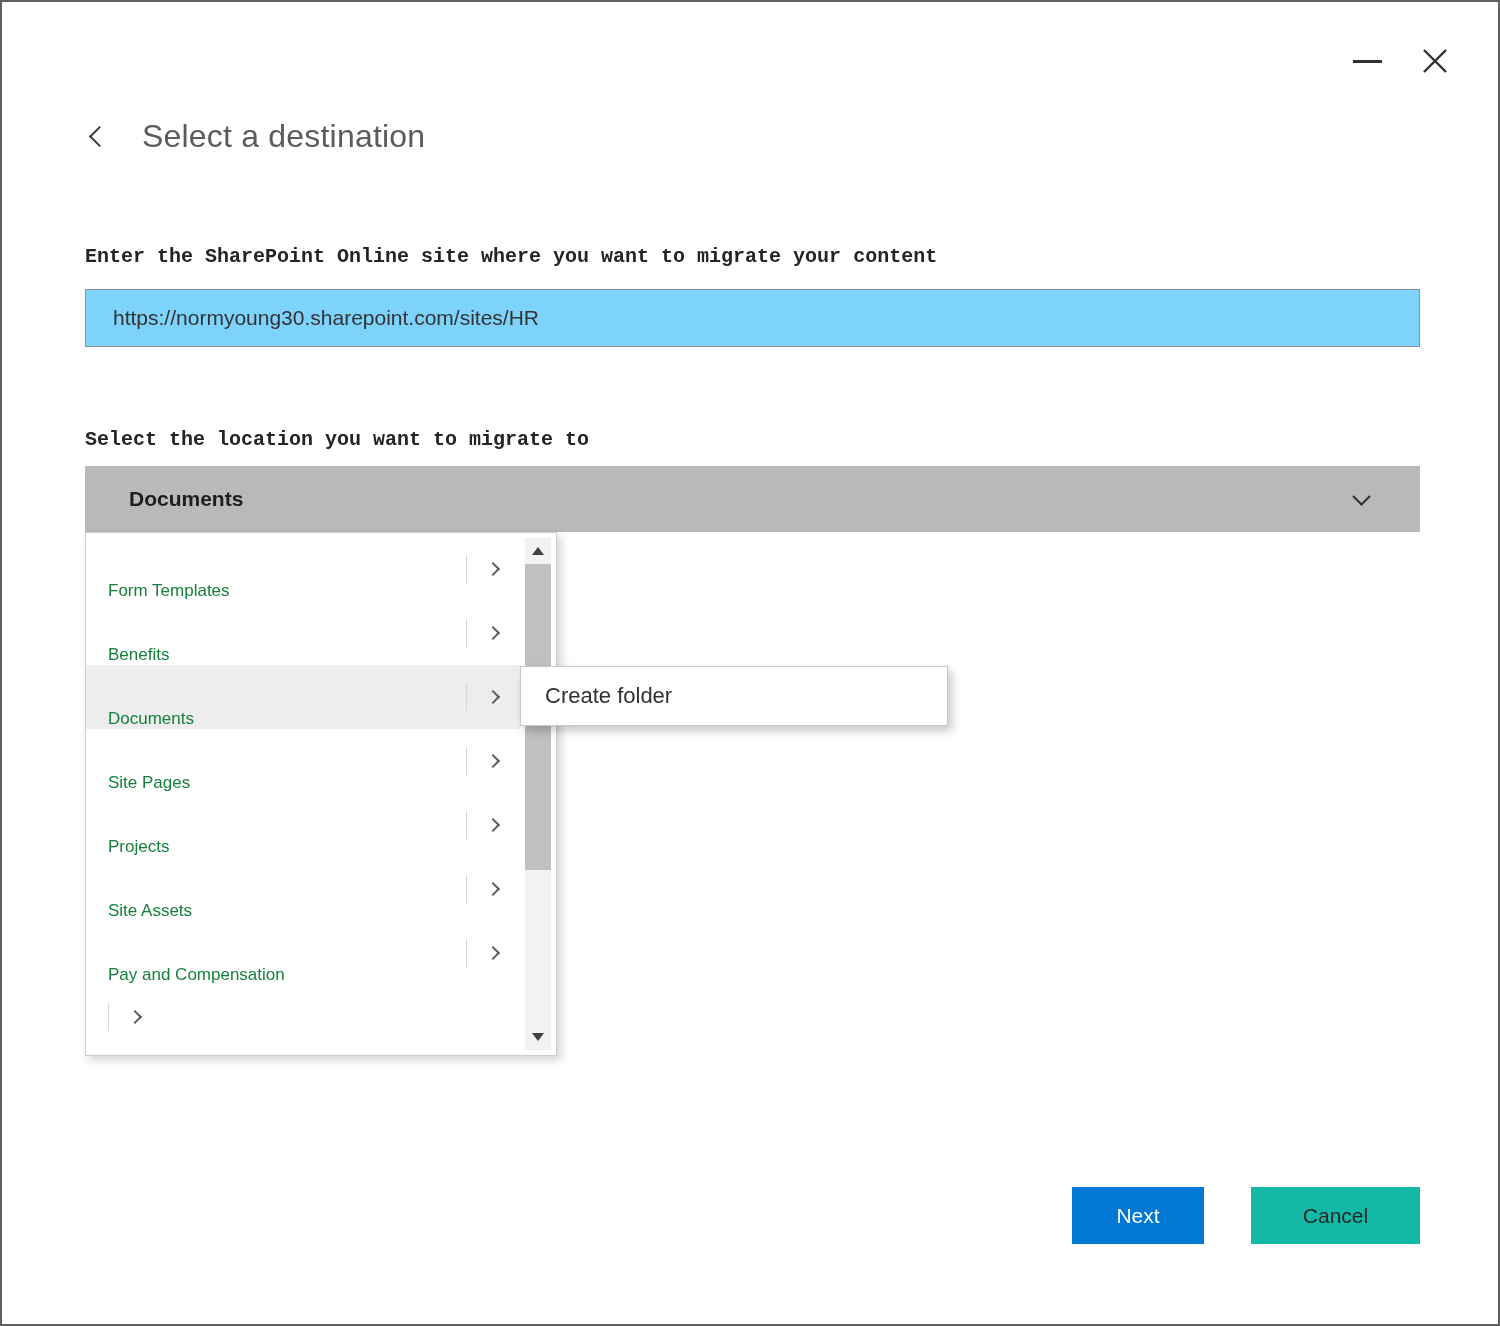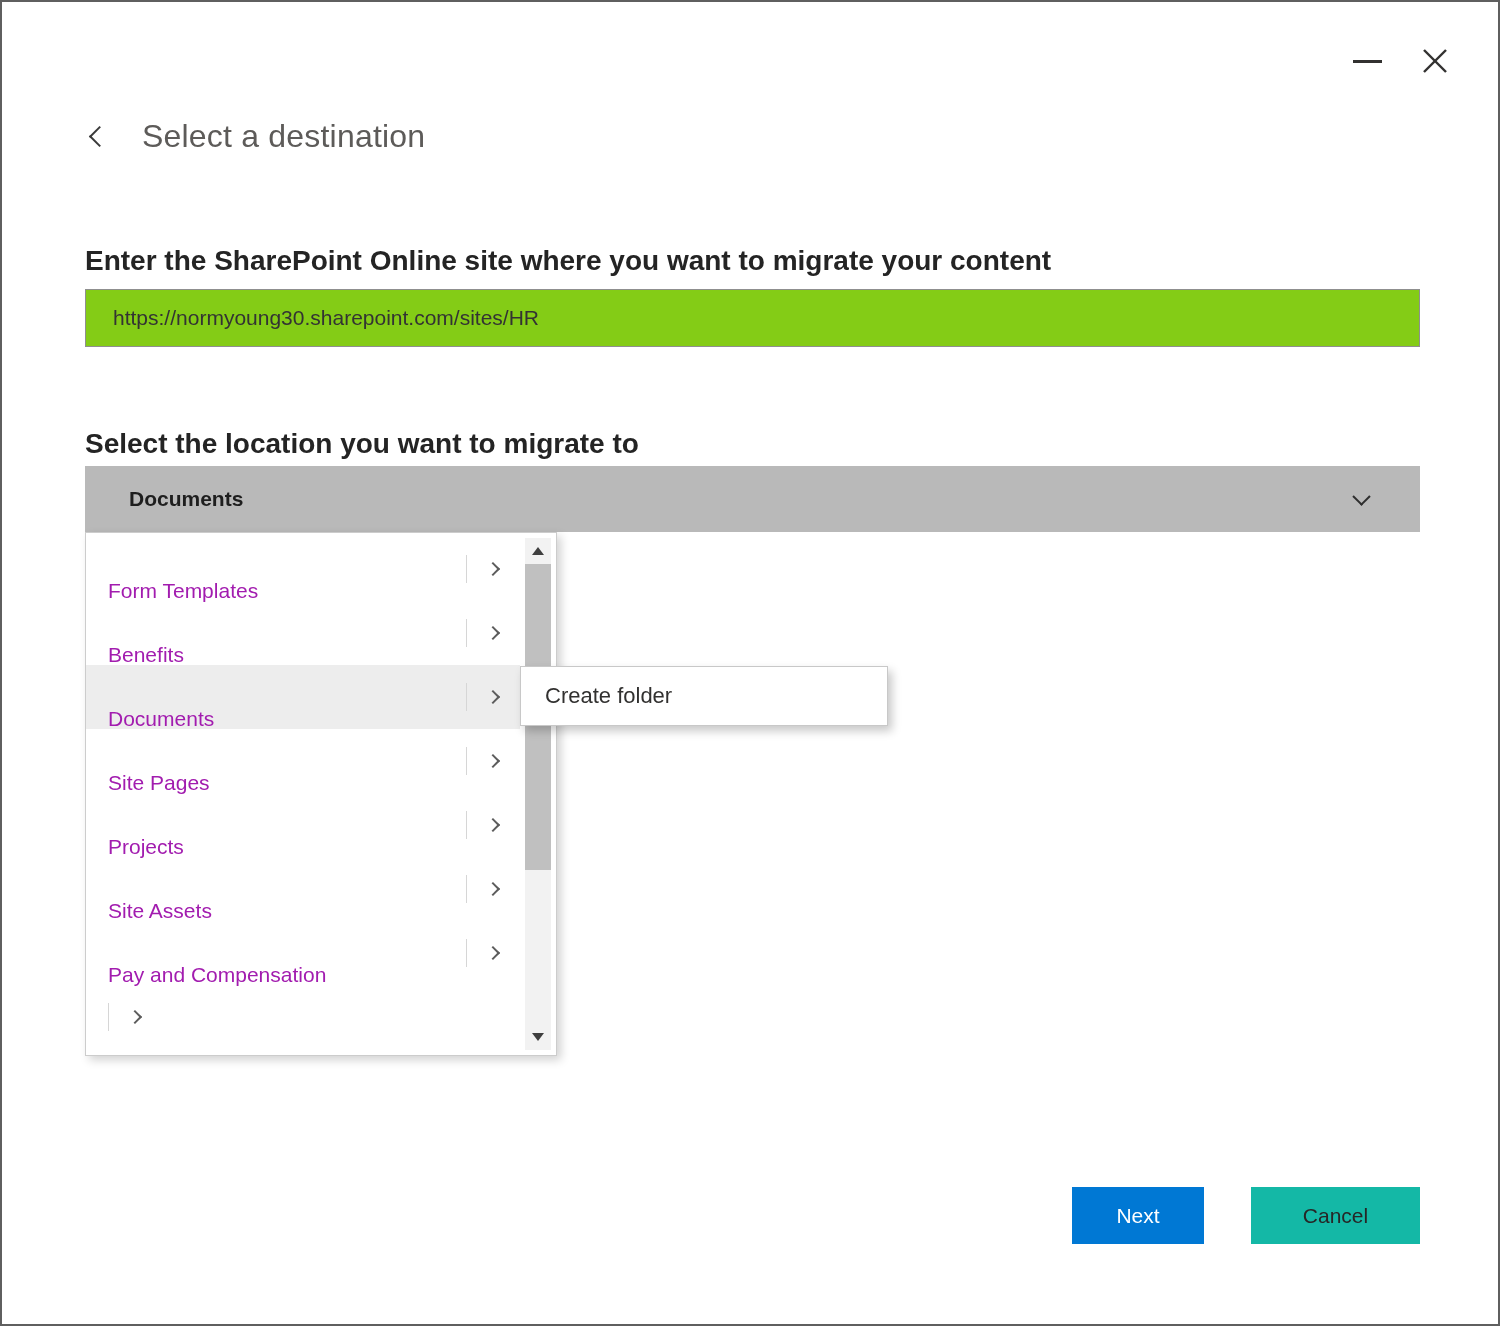--- a/index.html
+++ b/index.html
@@ -33,28 +33,28 @@
 
   
   .chev { display: inline-block; width: 11px; height: 11px; border-top: 2px solid #4a4a4a; border-right: 2px solid #4a4a4a; }
   .chev.left  { width: 15px; height: 15px; border-width: 2.6px; border-color: #3a3a3a; transform: rotate(-135deg); }
   .chev.down  { width: 13px; height: 13px; border-width: 2px; border-color: #2e2e2e; transform: rotate(135deg) translate(-2px,2px); }
   .chev.right { width: 10px; height: 10px; border-width: 2px; border-color: #5c5c5c; transform: rotate(45deg); }
 
   
   .field-label {
     position: absolute; left: 83px;
-    font-size: 28px; font-weight: 700; color: #242424;
+    font-size: 20px; font-weight: 700; color: #242424; font-family: Liberation Mono, monospace;
   }
   .label1 { top: 243px; }
   .label2 { top: 426px; }
   .site-input {
     position: absolute; left: 83px; top: 287px;
     width: 1335px; height: 58px;
-    border: 1px solid #8f8f8f; background: #84cc16;
+    border: 1px solid #8f8f8f; background: #7dd3fc;
     font-size: 21px; color: #333; padding: 0 20px 0 27px;
     font-family: inherit; outline: none;
   }
 
   
   .dd-header {
     position: absolute; left: 83px; top: 464px;
     width: 1335px; height: 66px;
     background: var(--dropdown_header_bg, #b9b9b9);
     display: flex; align-items: center; cursor: pointer;
@@ -66,41 +66,41 @@
   .dd-panel {
     position: absolute; left: 83px; top: 530px;
     width: 472px; height: 524px;
     background: #fff; border: 1px solid #cccccc;
     box-shadow: 4px 4px 9px rgba(0,0,0,0.18);
     z-index: 5;
   }
   .dd-rows { position: absolute; left: 0; top: 4px; right: 36px; }
   .dd-item { height: 64px; display: flex; align-items: center; padding-left: 22px; cursor: pointer; }
   .dd-item.highlighted { background: var(--highlight_row_bg, #ededed); }
-  .dd-label { flex: 1; font-size: 21px; color: #a21caf; margin-top: 44px; }
+  .dd-label { flex: 1; font-size: 17px; color: #15803d; margin-top: 44px; }
   .dd-sep { width: 1px; height: 28px; background: #d6d6d6; margin-right: 21px; }
   .dd-item .chev { margin-right: 22px; }
 
   
   .scrollbar {
     position: absolute; top: 5px; bottom: 5px; right: 5px; width: 26px;
     background: #f2f2f2;
   }
   .scroll-btn { position: absolute; left: 0; width: 100%; height: 26px; display: flex; align-items: center; justify-content: center; cursor: pointer; }
   .scroll-btn.up { top: 0; }
   .scroll-btn.down { bottom: 0; }
   .tri { width: 0; height: 0; border-left: 6px solid transparent; border-right: 6px solid transparent; }
   .tri.up { border-bottom: 8px solid #3f3f3f; }
   .tri.down { border-top: 8px solid #3f3f3f; }
   .scroll-thumb { position: absolute; left: 0; width: 100%; top: 26px; height: 306px; background: #c0c0c0; cursor: pointer; }
 
   
   .flyout {
     position: absolute; left: 518px; top: 664px;
-    width: 368px; height: 60px;
+    width: 428px; height: 60px;
     background: #fff; border: 1px solid #c8c8c8;
     box-shadow: 4px 5px 9px rgba(0,0,0,0.22);
     z-index: 10;
     display: flex; align-items: center; padding-left: 24px;
     font-size: 22px; color: #323130; cursor: pointer;
   }
 
   
   .btn {
     position: absolute; top: 1185px; height: 57px;

